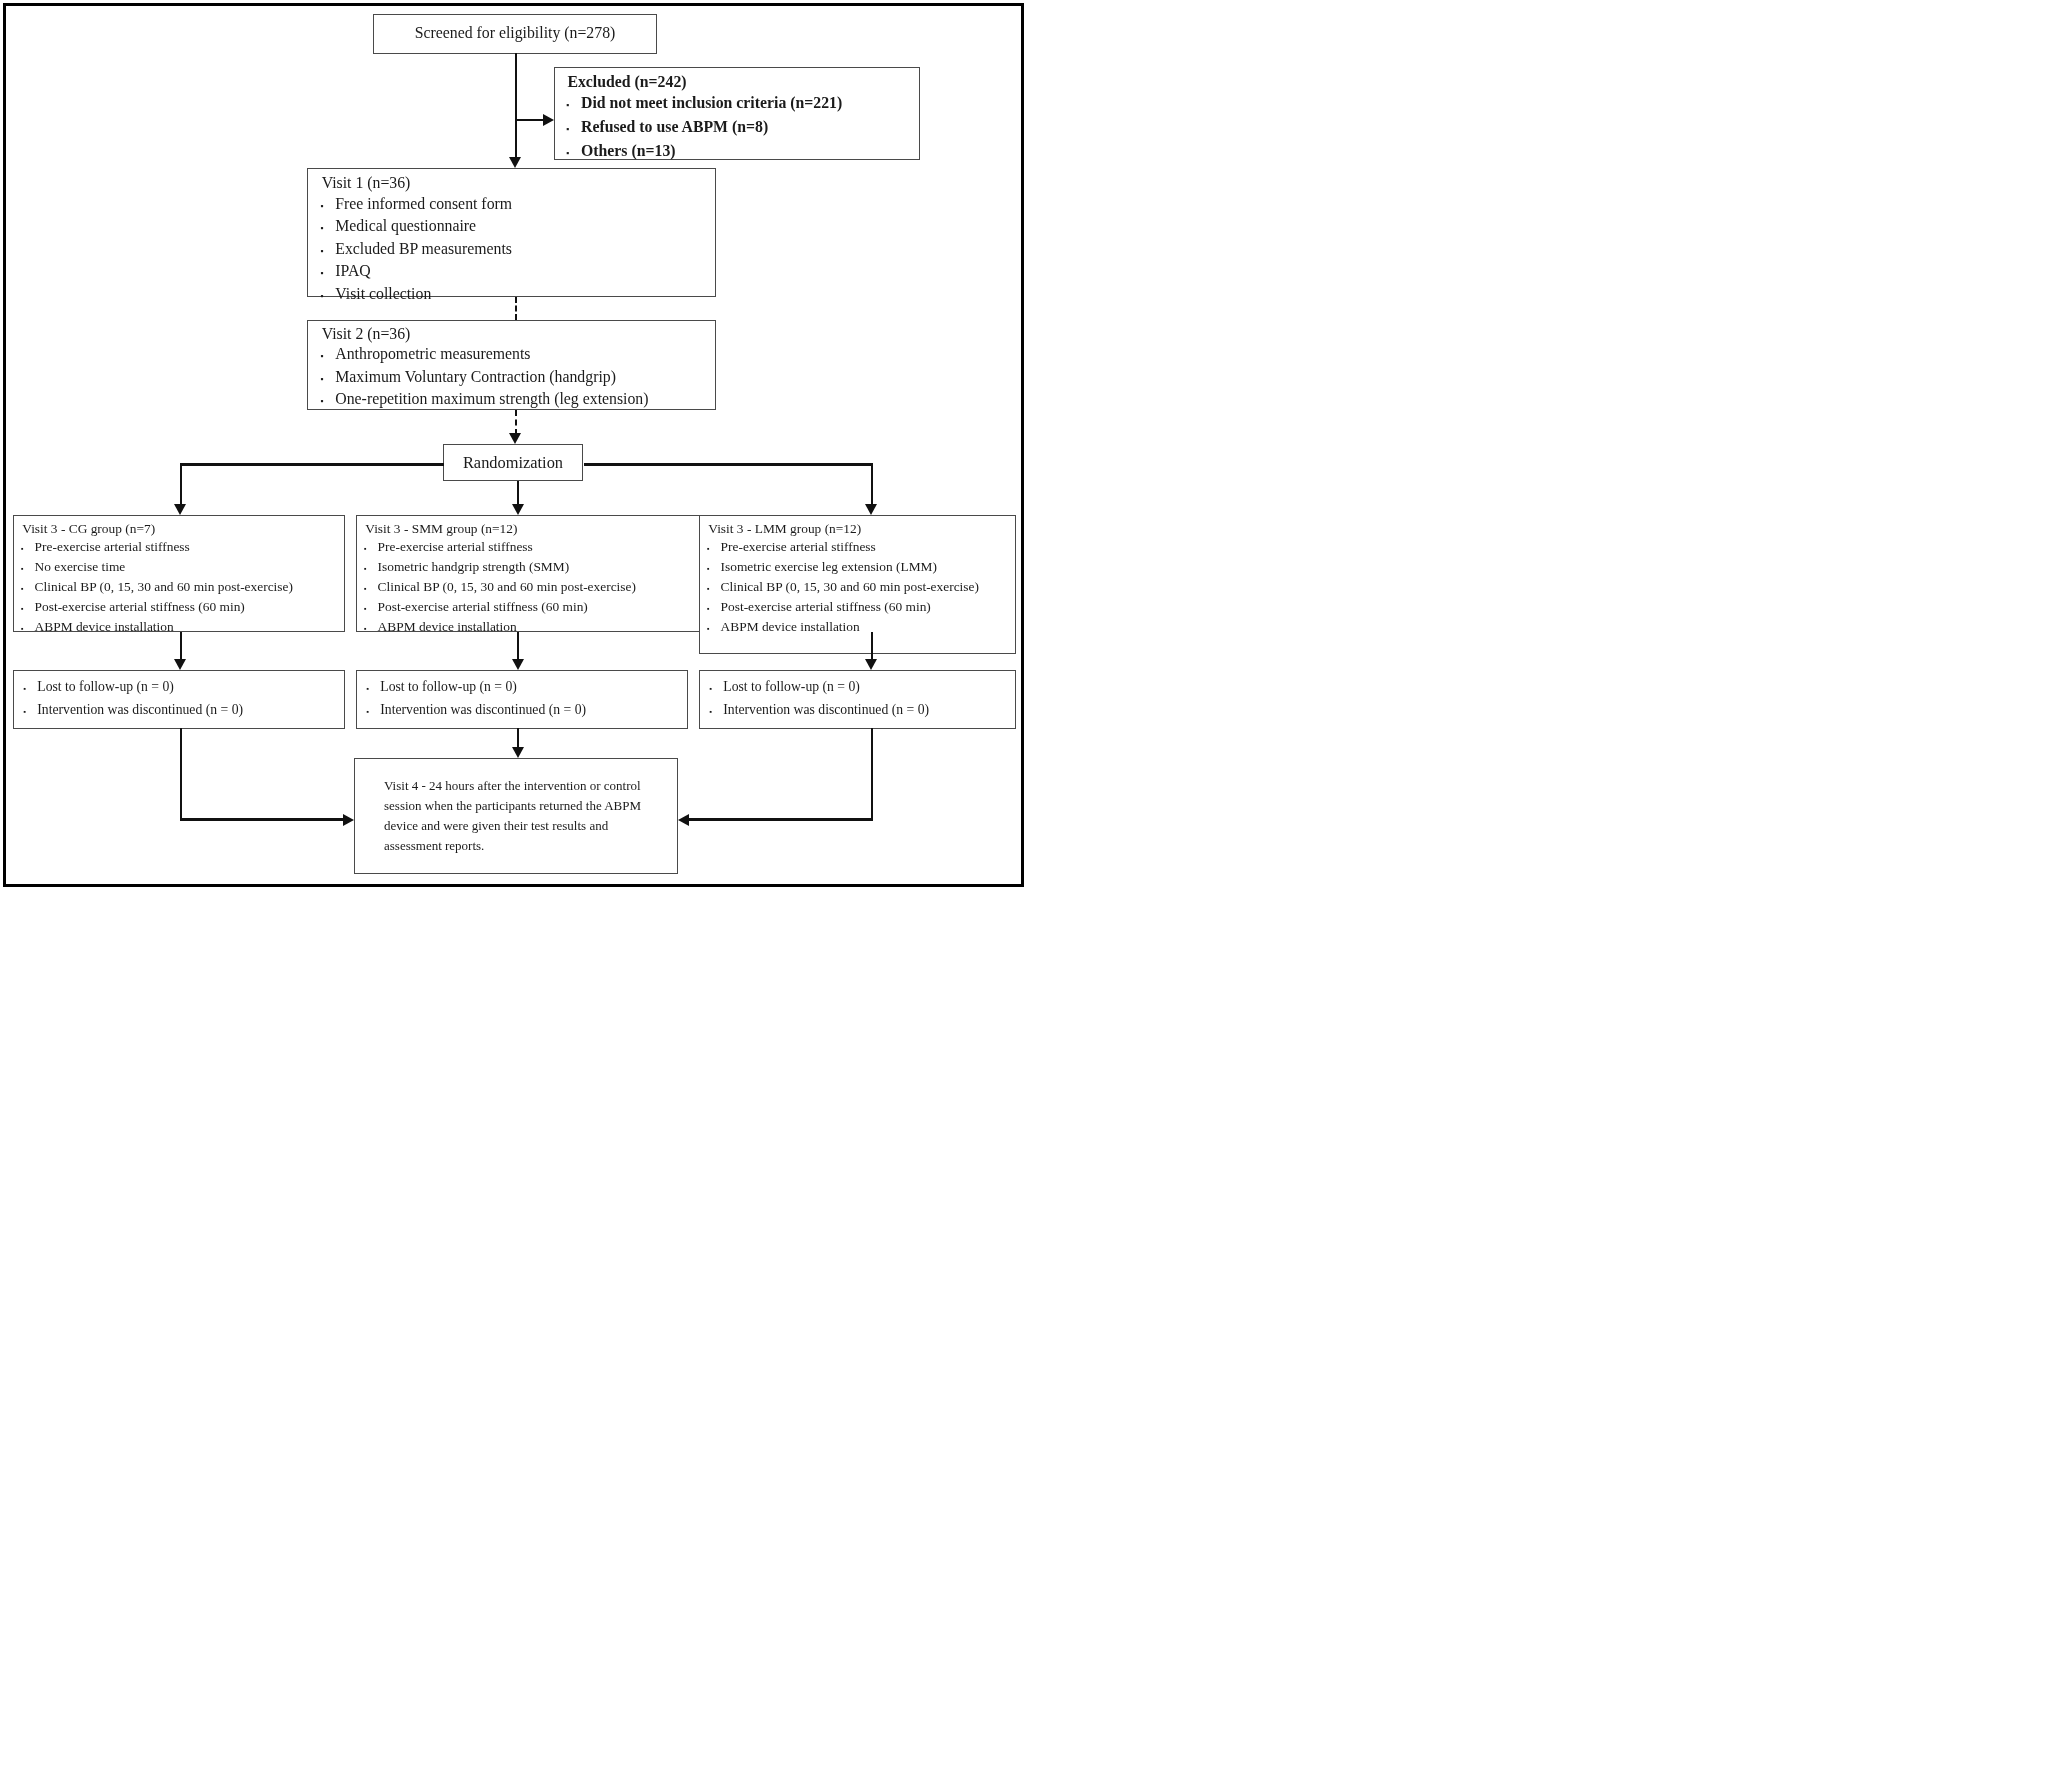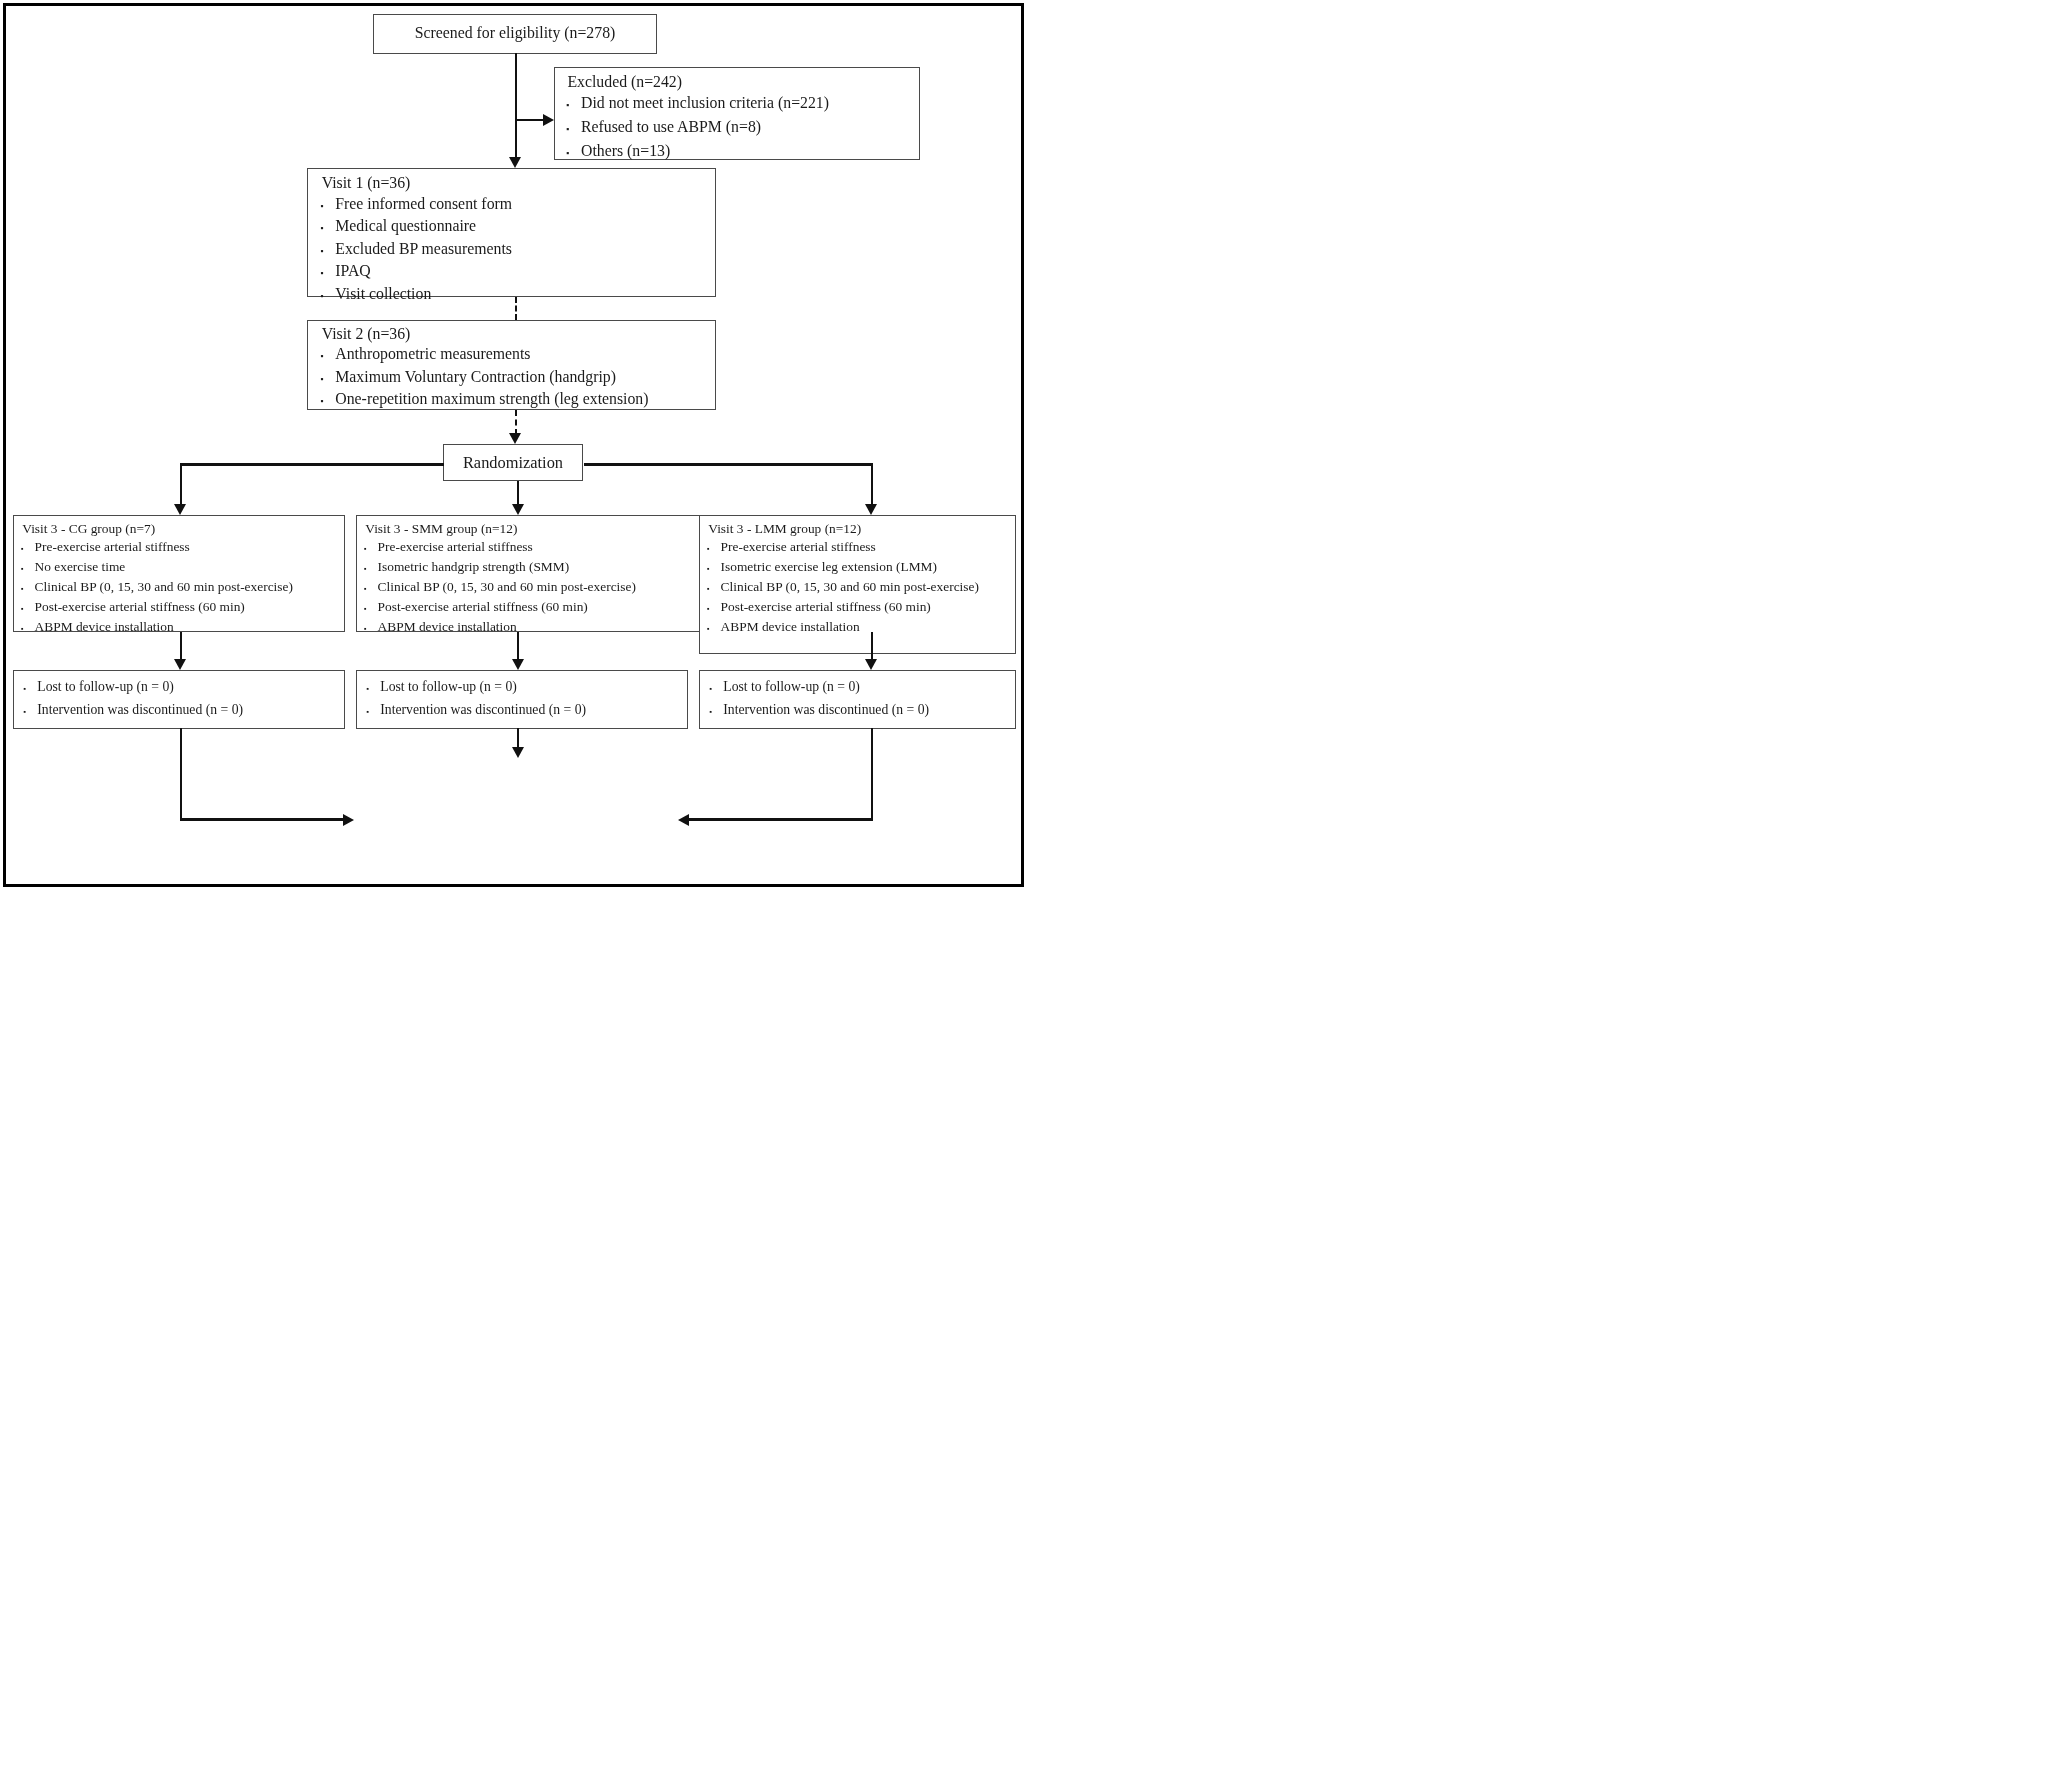--- a/index.html
+++ b/index.html
@@ -9,21 +9,21 @@
   .canvas{position:relative;width:1028px;height:892px;background:var(--bg);
           font-family:"Liberation Serif","DejaVu Serif",serif;color:var(--text);}
   .frame{position:absolute;left:3.4px;top:3.4px;width:1021px;height:884px;
          border:3.4px solid var(--frame);box-sizing:border-box;}
   .box{position:absolute;background:var(--bg);border:1.4px solid var(--box-border);
        box-sizing:border-box;line-height:1.3;}
   .center{display:flex;align-items:center;justify-content:center;text-align:center;}
   
   .b-screened{left:373px;top:13.7px;width:284px;height:40px;font-size:15.8px;}
   .b-excluded{left:554px;top:67px;width:366px;height:93px;font-size:15.8px;padding:3.4px 2.7px 0 11px;}
-  .b-excluded .row{line-height:21px;}
+  .b-excluded .row{line-height:21px;font-weight:bold;}
   .b-visit1{left:307px;top:168px;width:409px;height:129px;font-size:15.8px;padding:4.1px 2.7px 0 12.3px;}
   .b-visit1 .row{line-height:20.6px;}
   .b-visit2{left:307px;top:320px;width:409px;height:90px;font-size:15.8px;padding:2.7px 2.7px 0 12.3px;}
   .b-visit2 .row{line-height:20.6px;}
   .b-rand{left:443px;top:444px;width:140px;height:37px;font-size:16.4px;}
   .b-g1{left:13px;top:515px;width:332px;height:117px;}
   .b-g2{left:356px;top:515px;width:370px;height:117px;}
   .b-g3{left:699px;top:515px;width:317px;height:139px;}
   .gbox{font-size:13.4px;padding:4.1px 1.4px 0 6.9px;}
   .gbox .row{line-height:18px;}
@@ -219,20 +219,23 @@
     <div class="row">
         <span class="blt">▪</span>
         <span class="txt">Lost to follow-up (n = 0)</span>
       </div>
     <div class="row">
         <span class="blt">▪</span>
         <span class="txt">Intervention was discontinued (n = 0)</span>
       </div>
   </div>
 
+  <div class="box b-v4">
+    <span>Visit 4 - 24 hours after the intervention or control session when the participants returned the ABPM device and were given their test results and assessment reports.</span>
+  </div>
 
   <div class="vl" style="left:515px;top:53px;height:104px;"></div>
   <div class="ah-d" style="left:509px;top:157px;"></div>
 
   <div class="hl" style="left:515px;top:119px;width:31.5px;"></div>
   <div class="ah-r" style="left:543px;top:114px;"></div>
 
   <div class="dv" style="left:515px;top:297px;height:23px;"></div>
 
   <div class="dv" style="left:515px;top:410px;height:25px;"></div>

